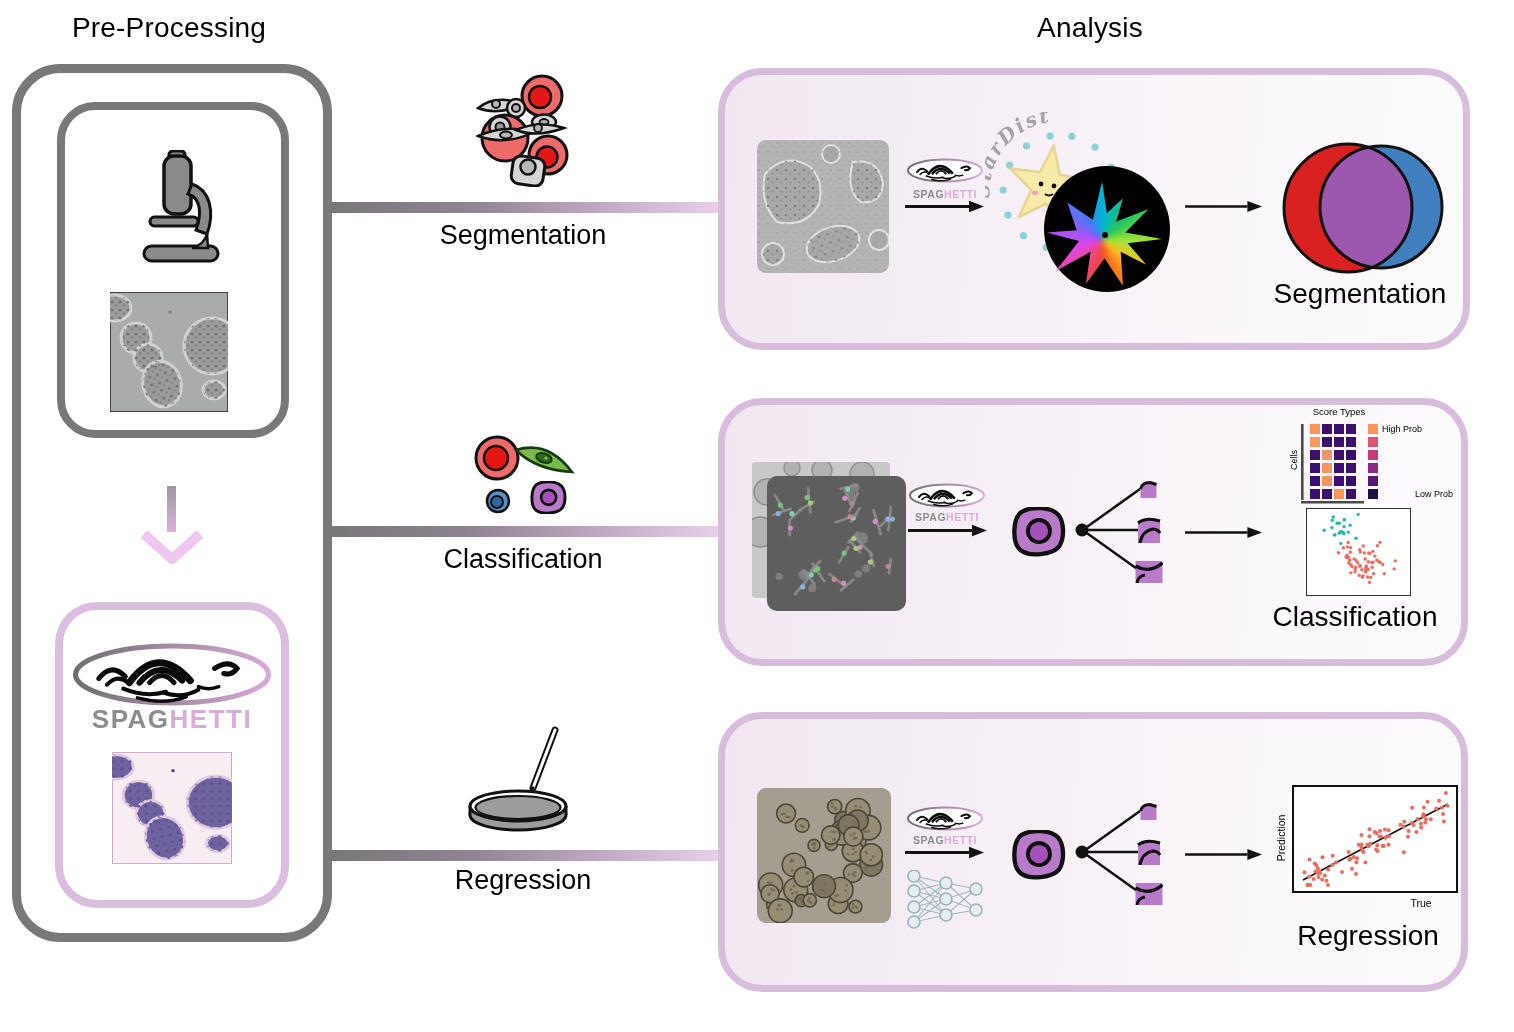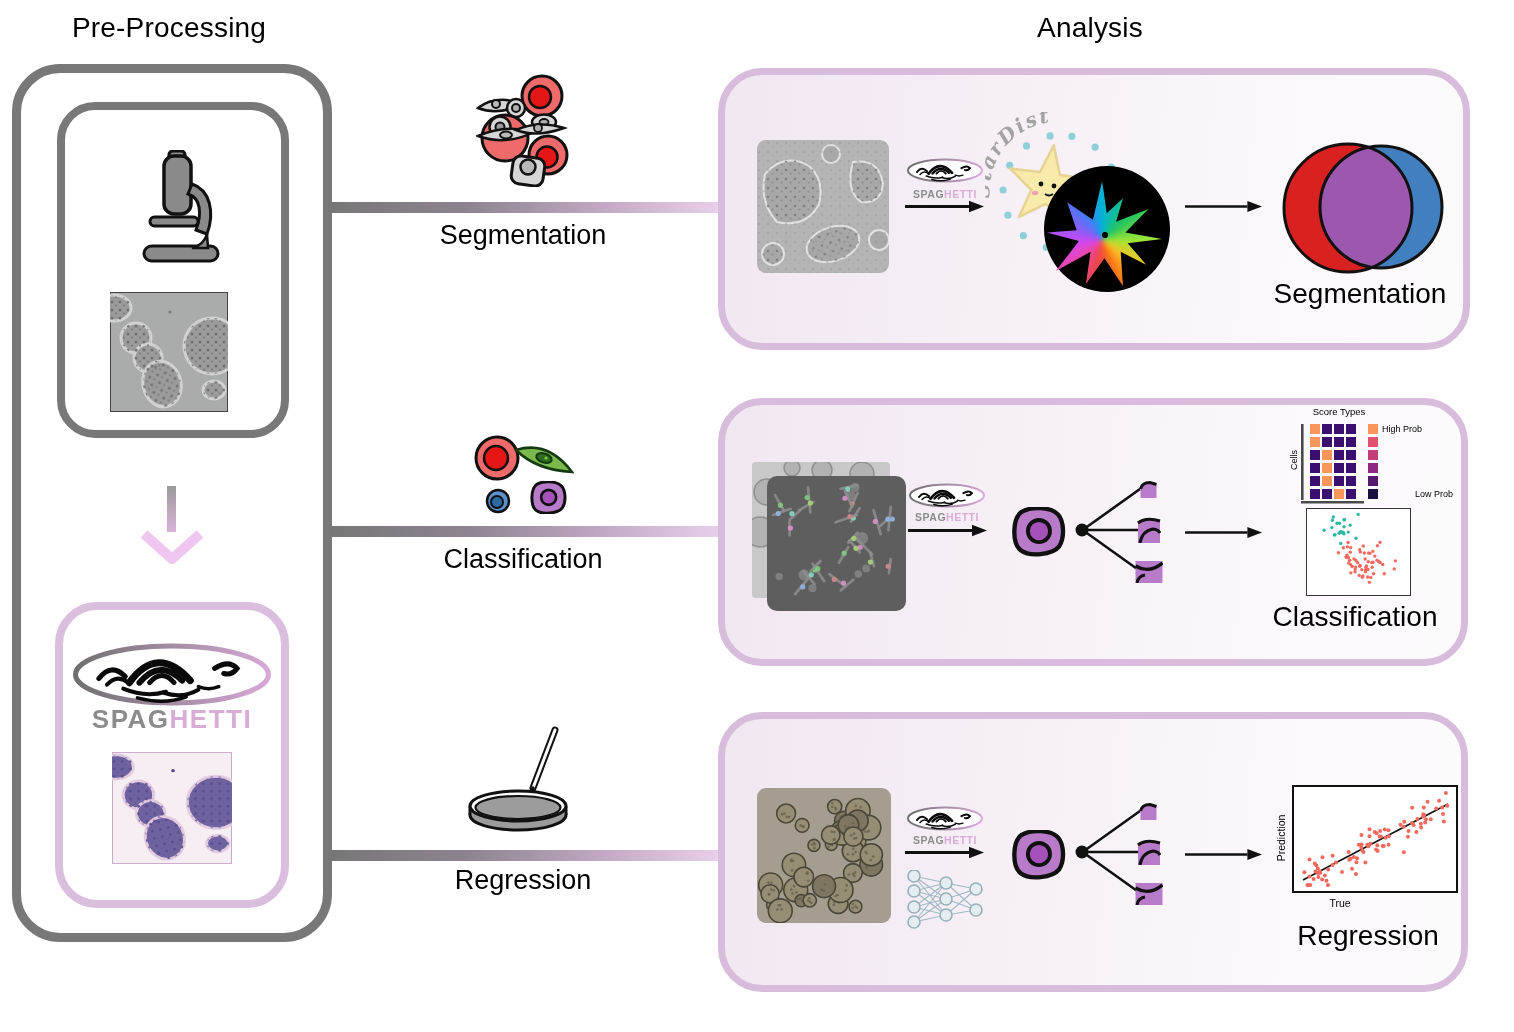--- a/index.html
+++ b/index.html
@@ -869,19 +869,19 @@
         <circle cx="117.90750270709395" cy="35.950056297919296" r="2" fill="#f2695e"></circle>
         <circle cx="133.57389807887375" cy="14.816038155600248" r="2" fill="#f2695e"></circle>
         <circle cx="119.65163758024573" cy="37.960903226470386" r="2" fill="#f2695e"></circle>
         <circle cx="145.03469425439835" cy="13.6427463349495" r="2" fill="#f2695e"></circle>
         <circle cx="110.28487065248191" cy="34.85510007464597" r="2" fill="#f2695e"></circle>
         <circle cx="26.09245054423809" cy="85.96377214490893" r="2" fill="#f2695e"></circle>
         <circle cx="94.55248090624809" cy="57.73673873476268" r="2" fill="#f2695e"></circle>
         <circle cx="82.08256163448095" cy="62.410113092266876" r="2" fill="#f2695e"></circle>
       </svg>
   </div>
-  <div class="abs plot-lab" style="left:1304px;top:897px;width:72px;">True</div>
+  <div class="abs plot-lab" style="left:1385px;top:897px;width:72px;">True</div>
 
   <div class="abs caption" style="left:1246px;top:919px;">
     <div>Regression</div>
   </div>
 
 </div>
 
 </body></html>

